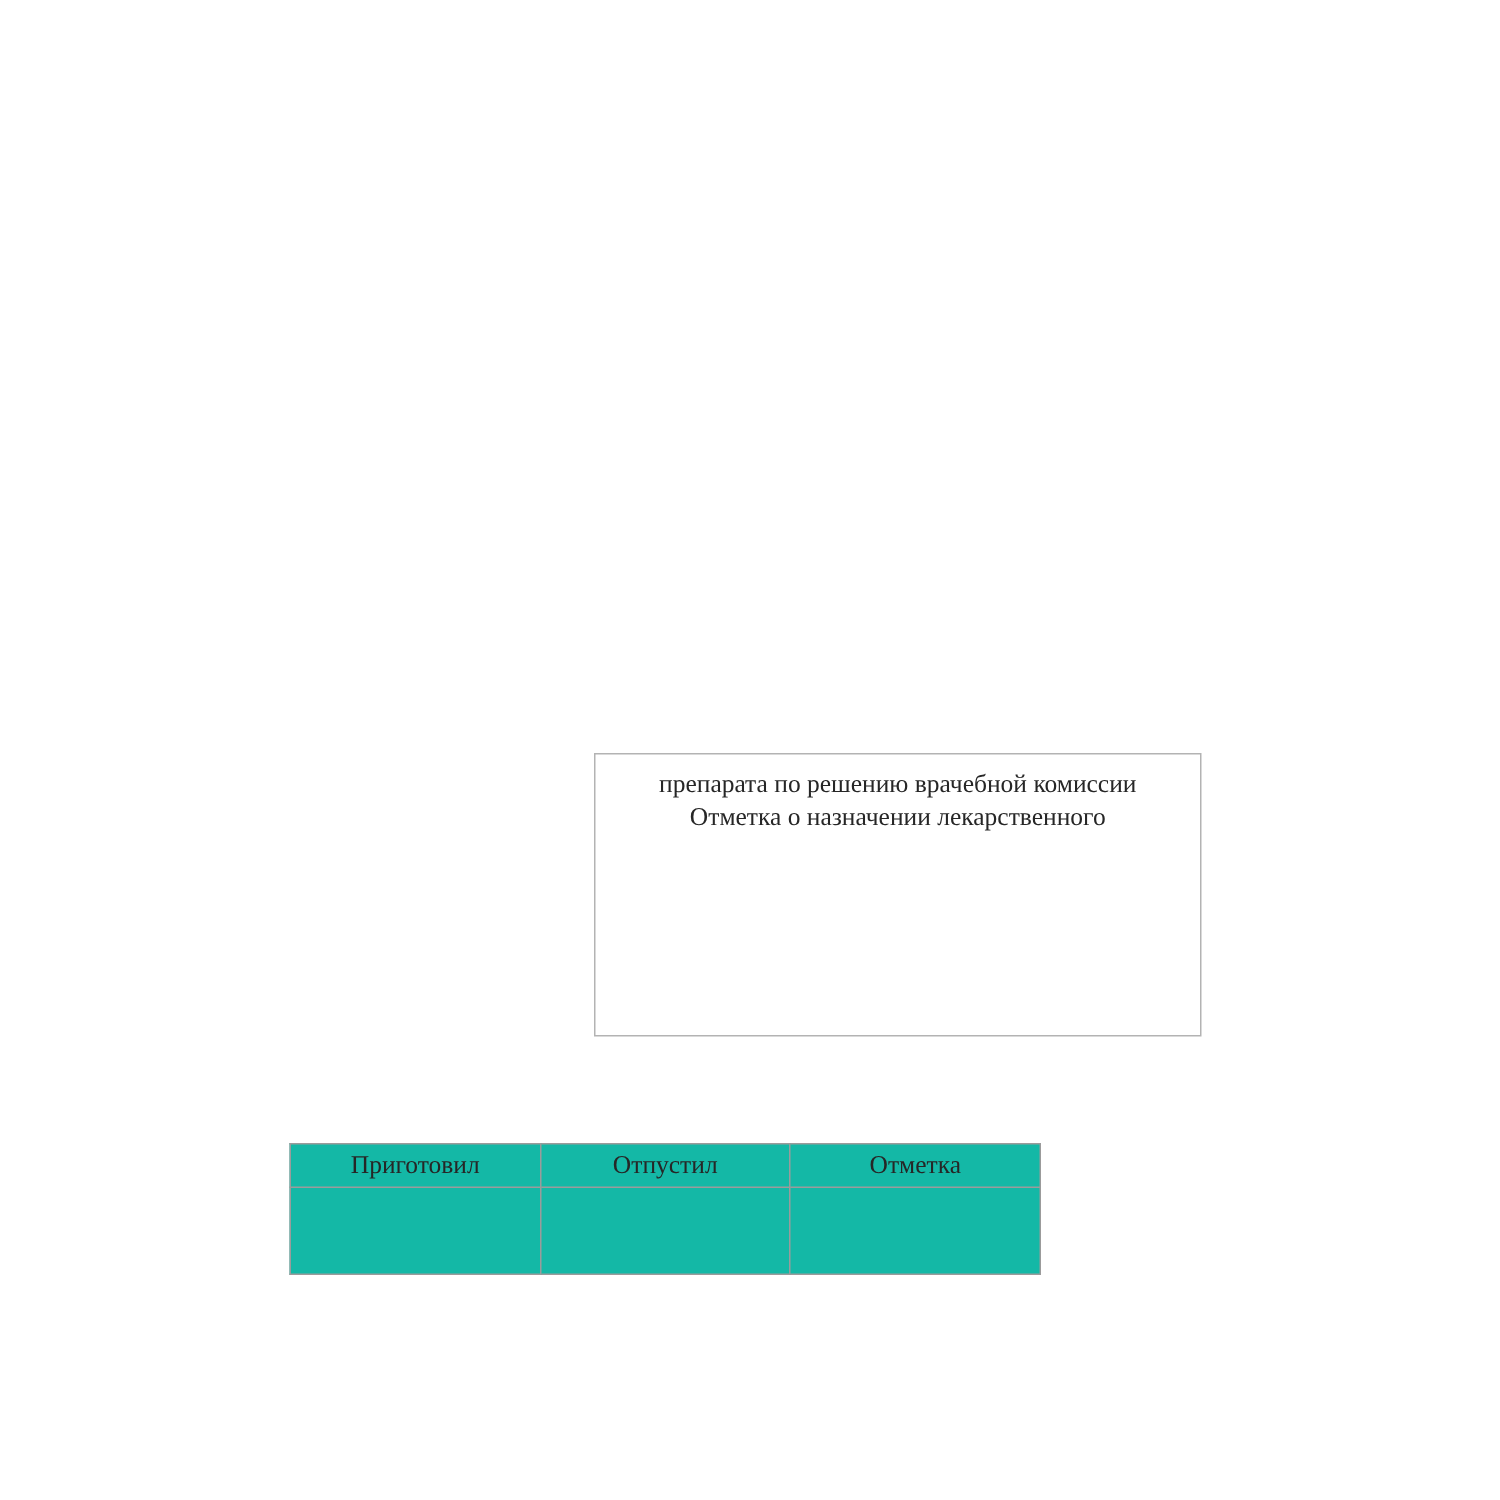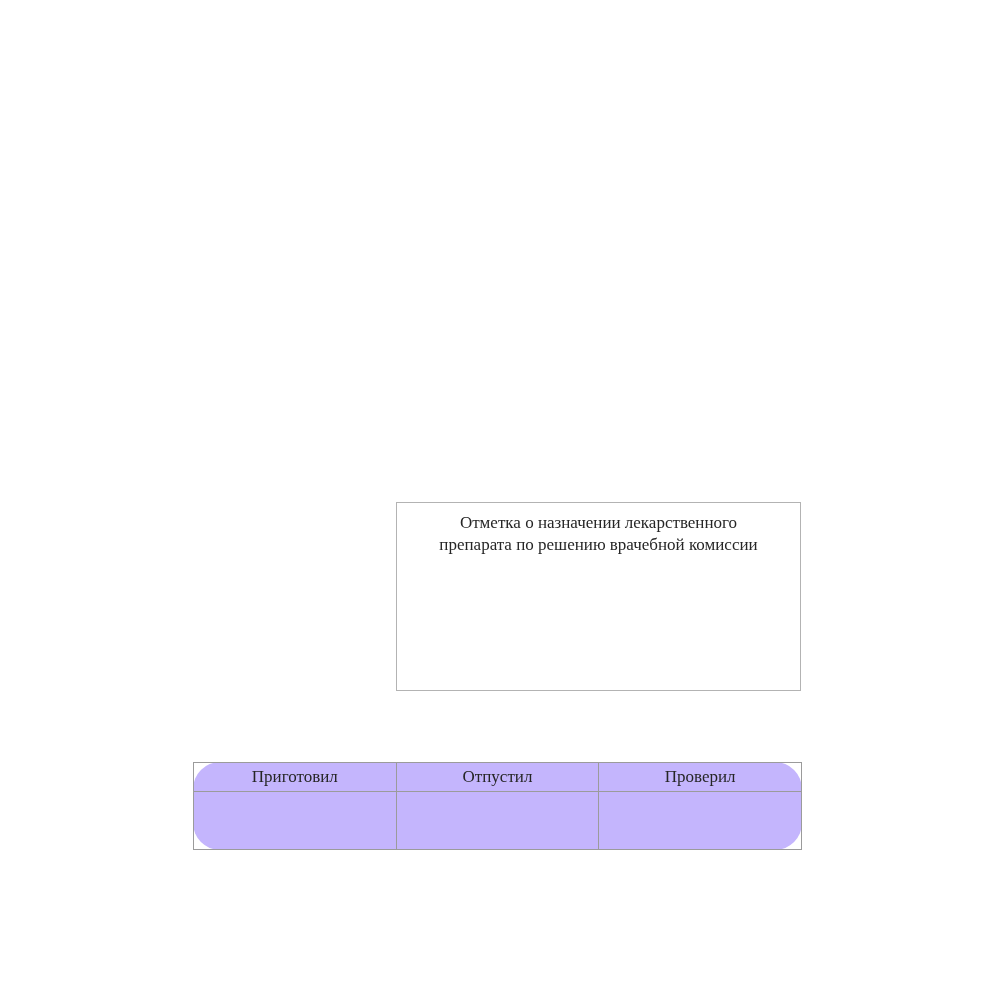--- a/index.html
+++ b/index.html
@@ -31,25 +31,24 @@
   .note-title {
     text-align: center;
     font-size: 17px;
     line-height: 22px;
     color: #262626;
   }
   .sig-table {
     position: absolute;
     left: 193px;
     top: 762px;
-    width: 609px;
+    width: 501px;
     border-collapse: collapse;
     table-layout: fixed;
-    background: #c4b5fd;
-    border-radius: 27px;
+    background: #14b8a6;
   }
   .sig-table th,
   .sig-table td {
     border: 1px solid #9b9b9b;
     font-weight: normal;
     font-size: 17px;
     text-align: center;
     vertical-align: middle;
     padding: 0;
     color: #262626;
@@ -57,31 +56,31 @@
   .sig-table th { height: 29px; }
   .sig-table td { height: 58px; }
 </style>
 </head>
 <body>
 
 <div class="page">
 
   <div class="note-box">
     <div class="note-title">
+      <div>препарата по решению врачебной комиссии</div>
       <div>Отметка о назначении лекарственного</div>
-      <div>препарата по решению врачебной комиссии</div>
     </div>
   </div>
 
   <table class="sig-table">
     <thead>
       <tr>
         <th>Приготовил</th>
         <th>Отпустил</th>
-        <th>Проверил</th>
+        <th>Отметка</th>
       </tr>
     </thead>
     <tbody>
       <tr>
         <td></td>
         <td></td>
         <td></td>
       </tr>
     </tbody>
   </table>

